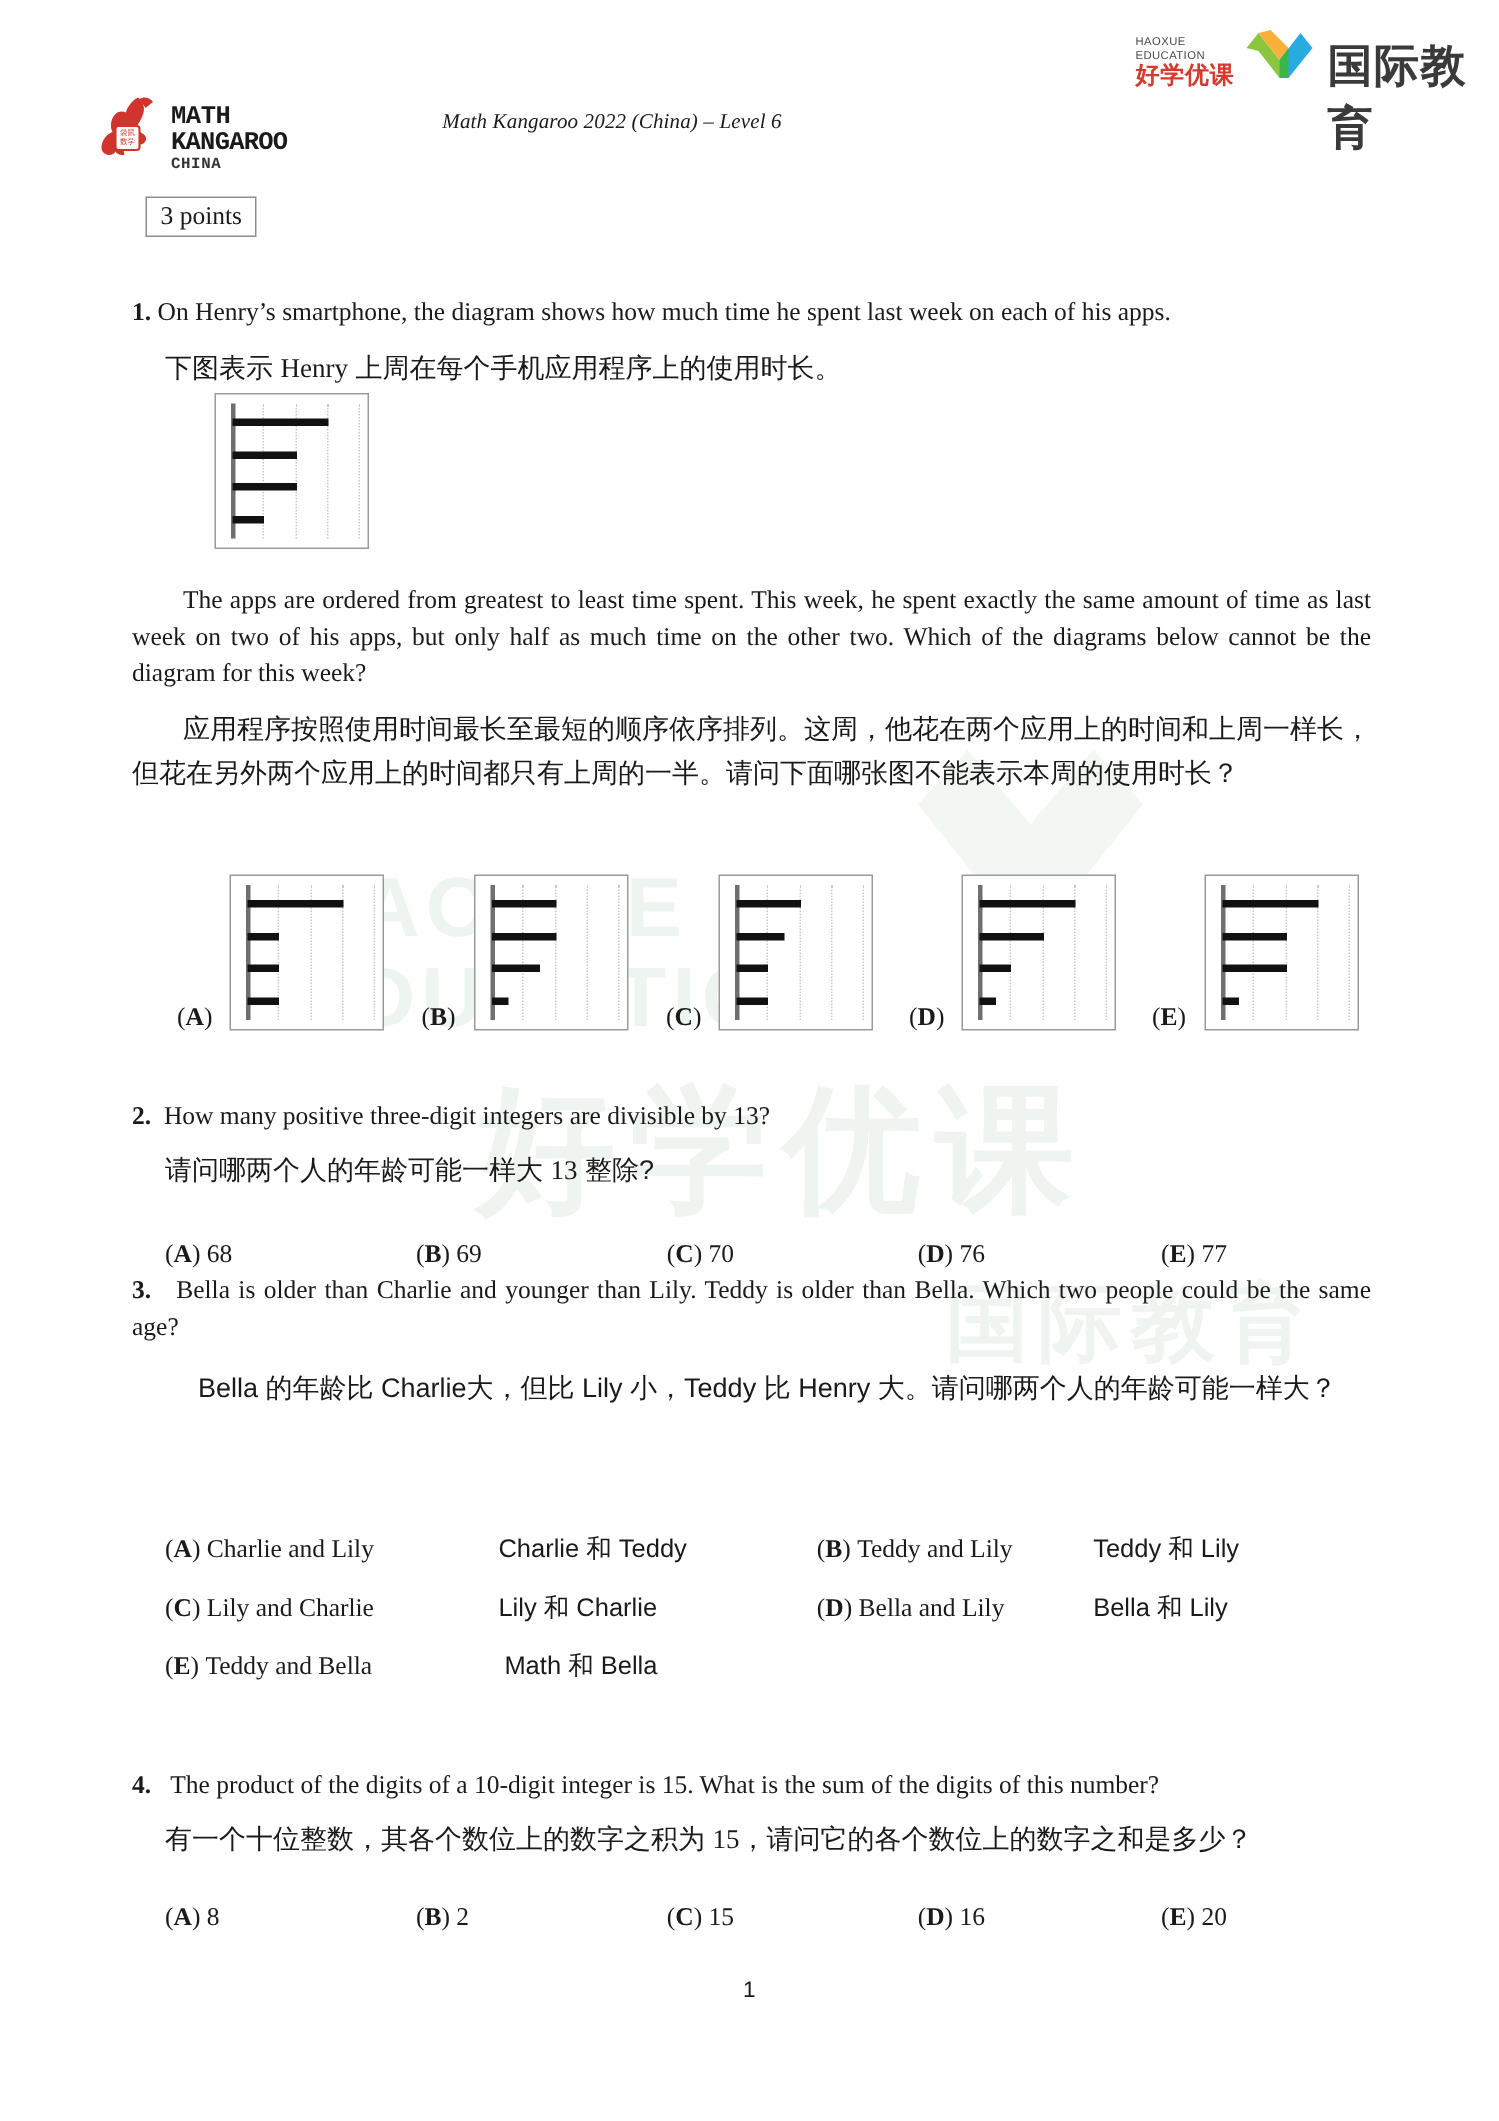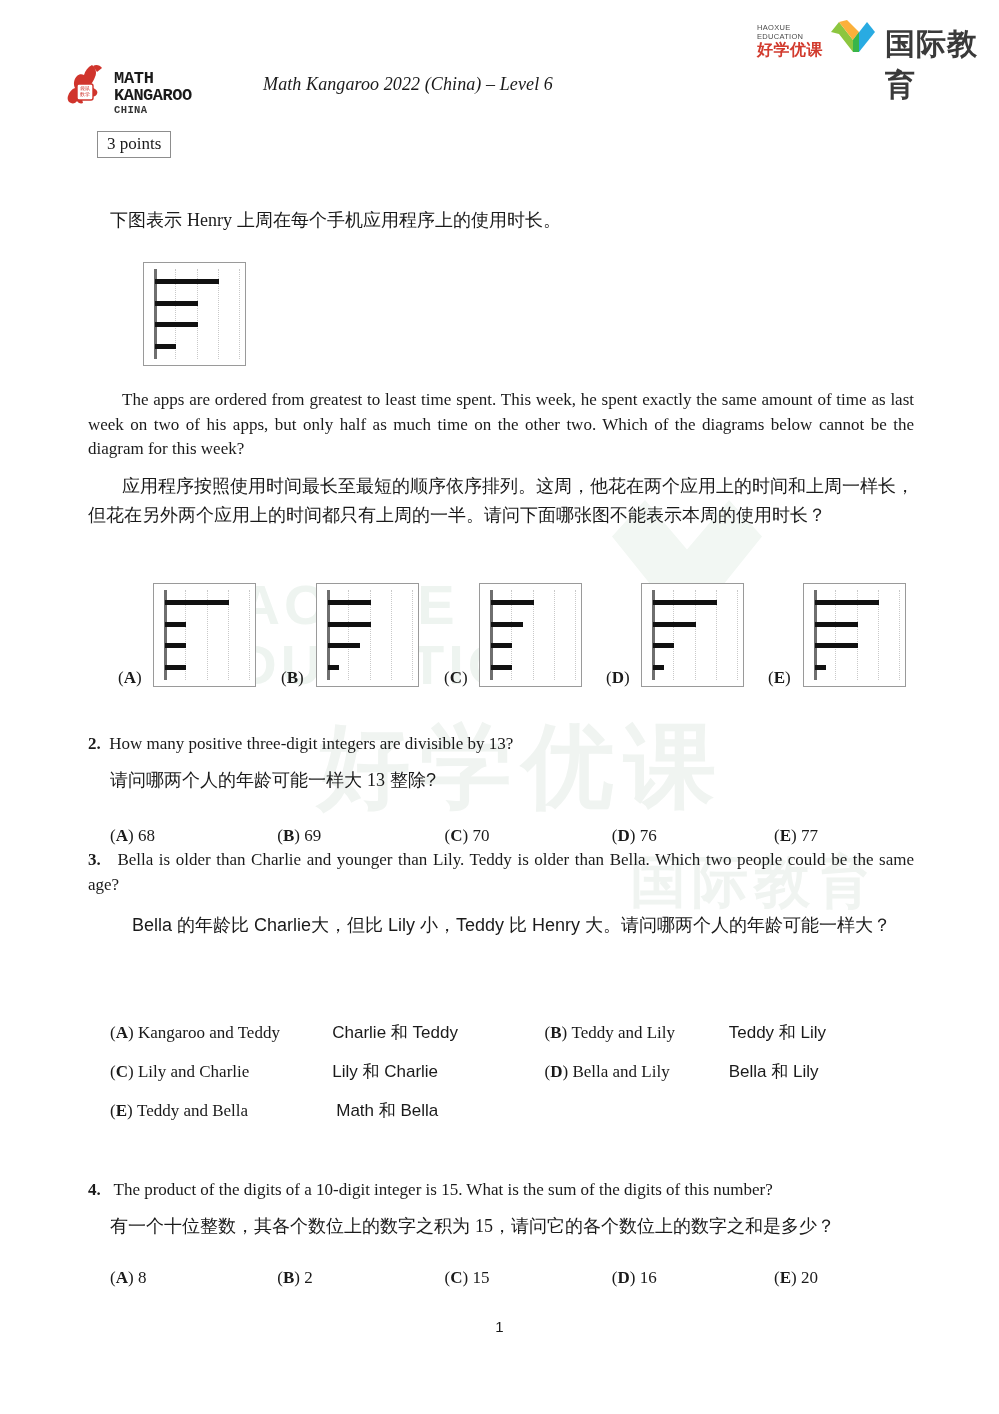--- a/index.html
+++ b/index.html
@@ -62,21 +62,21 @@
   }
   .mk-words .l1 { font-size: 17px; letter-spacing: -0.3px; }
   .mk-words .l2 { font-size: 17px; letter-spacing: -0.5px; }
   .mk-words .l3 { font-size: 10.5px; font-weight: bold; letter-spacing: 0.4px; color:#333; }
 
   .doc-title {
     position: absolute; left: 0; top: 74px;
     width: 816px;
     text-align: center;
     font-style: italic;
-    font-size: 18px;
+    font-size: 14px;
     letter-spacing: 0.1px;
   }
 
   .hx-logo { position: absolute; left: 757px; top: 18px; width: 228px; height: 48px; }
   .hx-en {
     position: absolute; left: 0px; top: 6px;
     font-family: "Liberation Sans", sans-serif;
     font-size: 7.5px; line-height: 1.15; color: #4a4a4a; letter-spacing:0.3px;
   }
   .hx-cn {
@@ -189,20 +189,24 @@
       <path d="M24 22 L38 4 L46 14 L30 34 L24 34 Z" fill="#29abe2"></path>
       <path d="M10 4 L24 22 L30 14 L18 2 Z" fill="#fbb03b"></path>
       <path d="M24 22 L24 34 L30 34 L30 14 Z" fill="#39b54a"></path>
     </svg>
     <div class="hx-big">国际教育</div>
   </div>
 
   <div class="points-box">3 points</div>
 
   <div class="q" style="top:196px;">
+    <div class="en">
+      <span class="qnum">1.</span>
+      <span>On Henry’s smartphone, the diagram shows how much time he spent last week on each of his apps.</span>
+    </div>
     <div class="cn" style="margin-top:10px; padding-left:22px;">
       <span>下图表示 </span><span class="lat">Henry</span><span> 上周在每个手机应用程序上的使用时长。</span>
     </div>
   </div>
 
   <div class="diagram" id="chart-main" style="left:143px; top:262px; width:103px; height:104px; position:absolute;">
       <div class="gcol" style="left: 31.25px; top: 6px; height: 90px;"></div>
       <div class="gcol" style="left: 52.5px; top: 6px; height: 90px;"></div>
       <div class="gcol" style="left: 73.75px; top: 6px; height: 90px;"></div>
       <div class="gcol" style="left: 95px; top: 6px; height: 90px;"></div>
@@ -308,21 +312,21 @@
     <div class="en">
       <span class="qnum">3.</span>
       &nbsp;&nbsp;<span>Bella is older than Charlie and younger than Lily. Teddy is older than Bella.  Which two people could be the same age?</span>
     </div>
     <div class="cn" style="margin-top:14px; padding-left:44px;">
       <span>Bella 的年龄比 Charlie大，但比 Lily 小，Teddy 比 Henry 大。请问哪两个人的年龄可能一样大？</span>
     </div>
   </div>
 
   <div class="choices-row" style="top:1019px; width:800px;">
-    <span style="display:inline-block;width:218px;">(<b class="chl">A</b>)&nbsp;<span class="ch">Kangaroo and Teddy</span></span>
+    <span style="display:inline-block;width:218px;">(<b class="chl">A</b>)&nbsp;<span class="ch">Charlie and Lily</span></span>
     <span class="cn" style="display:inline-block;width:208px;font-size:17px;"><span>Charlie 和 Teddy</span></span>
     <span style="display:inline-block;width:180px;">(<b class="chl">B</b>)&nbsp;<span class="ch">Teddy and Lily</span></span>
     <span class="cn" style="display:inline-block;font-size:17px;"><span>Teddy 和 Lily</span></span>
   </div>
 
   <div class="choices-row" style="top:1058px; width:800px;">
     <span style="display:inline-block;width:218px;">(<b class="chl">C</b>)&nbsp;<span class="ch">Lily and Charlie</span></span>
     <span class="cn" style="display:inline-block;width:208px;font-size:17px;"><span>Lily 和 Charlie</span></span>
     <span style="display:inline-block;width:180px;">(<b class="chl">D</b>)&nbsp;<span class="ch">Bella and Lily</span></span>
     <span class="cn" style="display:inline-block;font-size:17px;"><span>Bella 和 Lily</span></span>

